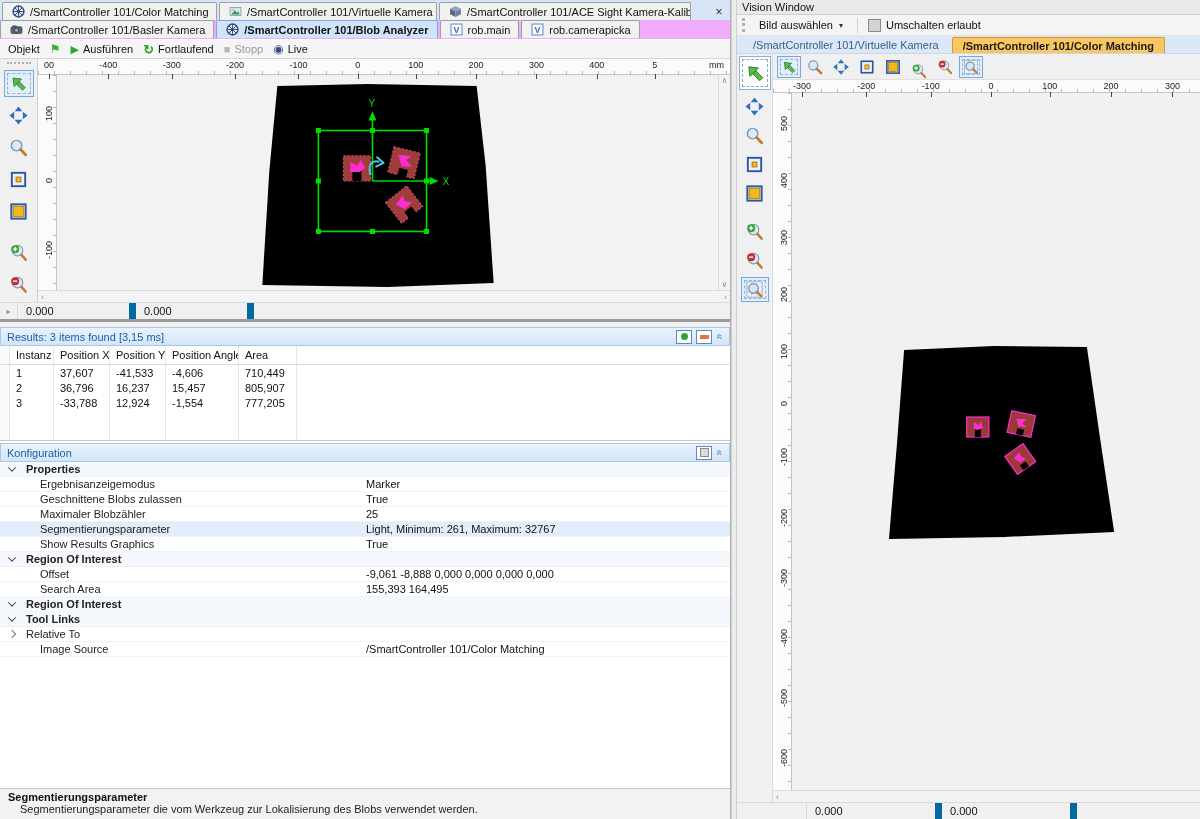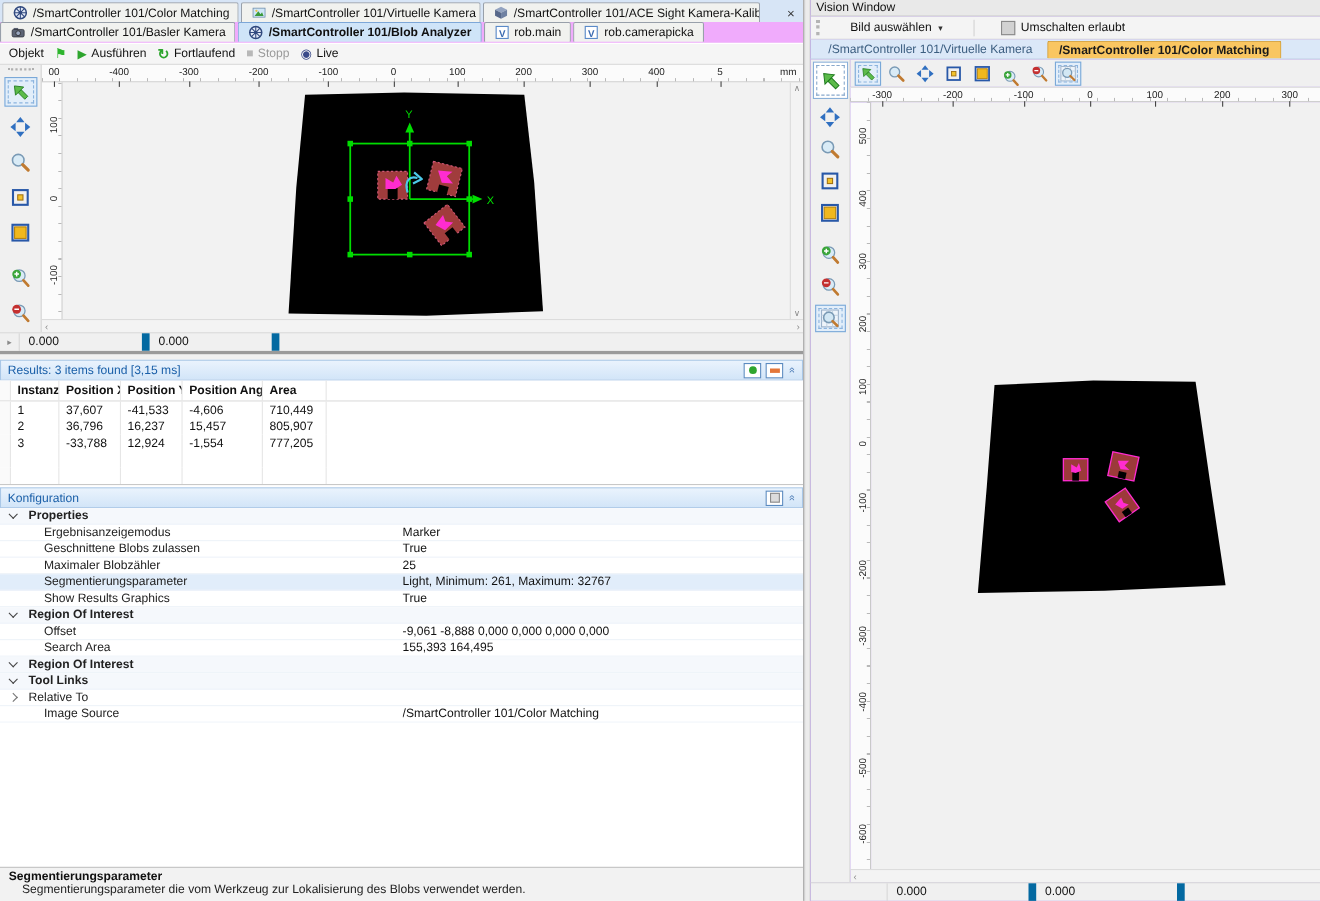--- a/index.html
+++ b/index.html
@@ -61,21 +61,21 @@
   .hbtn{width:16px;height:14px;border:1px solid #5a8ac0;background:#fff;display:flex;align-items:center;justify-content:center;margin-left:4px;}
   .dot{width:7px;height:7px;border-radius:50%;background:#2ea52e;}
   .bar{width:9px;height:4px;background:#e4773a;}
   .gridbox{width:9px;height:9px;background:#dcdcdc;border:1px solid #8a8a8a;}
   .collapse{display:inline-block;transform:rotate(90deg);color:#4a7ab5;font-size:10px;margin-left:5px;}
 
   .rtable{background:#fff;border-bottom:1px solid #c8c8c8;flex:none;}
   .trow{display:flex;height:15px;align-items:stretch;}
   .trow.thead{height:19px;}
   .tc{padding-left:6px;border-right:1px solid #e6e6e6;display:flex;align-items:center;white-space:nowrap;overflow:hidden;}
-  .thead .tc{border-bottom:1px solid #dcdcdc;font-weight:bold;}
+  .thead .tc{border-bottom:1px solid #dcdcdc;}
   .c0{width:10px;padding-left:0;background:#fafafa;}
   .c1{width:44px;}.c2{width:56px;}.c3{width:56px;}.c4{width:73px;}.c5{width:58px;}.c6{flex:1;border-right:none;}
 
   .cfgwrap{flex:1;display:flex;flex-direction:column;background:#fff;min-height:0;}
   .crow{display:flex;height:15px;align-items:center;border-bottom:1px solid #eef3f9;flex:none;justify-content:space-between;}
   .crow .chev{width:24px;display:flex;justify-content:center;align-items:center;flex:none;}
   .chev-down::before{content:"";display:inline-block;width:5px;height:5px;border-right:1.5px solid #444;border-bottom:1.5px solid #444;transform:rotate(45deg) translate(-1px,-1px);}
   .chev-right::before{content:"";display:inline-block;width:5px;height:5px;border-right:1.5px solid #777;border-bottom:1.5px solid #777;transform:rotate(-45deg);}
   .crow .clabel{width:342px;padding-left:16px;color:#222;white-space:nowrap;overflow:hidden;flex:none;}
   .crow .cvalue{flex:1;font-weight:normal;color:#111;white-space:nowrap;overflow:hidden;}
@@ -87,21 +87,21 @@
   .help{height:31px;background:#f2f2f2;border-top:1px solid #c4c4c4;padding:2px 8px;flex:none;}
   .help .htitle{font-weight:bold;}
   .help .htext{color:#222;margin-left:12px;}
 
   
   .vsplit{width:6px;background:#ececec;border-left:1px solid #cfcfcf;border-right:1px solid #cfcfcf;flex:none;}
 
   
   .right{flex:1;display:flex;flex-direction:column;background:#6d28d9;min-width:0;}
   .rtitle{height:15px;background:#e9e9e9;border-bottom:1px solid #cfcfcf;padding:1px 5px;flex:none;}
-  .rtoolbar{height:21px;background:#f4f4f4;border-bottom:1px solid #e2e2e2;display:flex;align-items:center;gap:24px;padding:0 5px;flex:none;}
+  .rtoolbar{height:21px;background:#f4f4f4;border-bottom:1px solid #e2e2e2;display:flex;align-items:center;gap:10px;padding:0 5px;flex:none;}
   .tgrip{height:14px;border-left:3px dotted #b4b4b4;}
   .ddl{display:flex;align-items:center;gap:6px;padding:1px 4px;}
   .caret{font-size:8px;color:#333;}
   .tsep{width:1px;height:15px;background:#d2d2d2;}
   .chk{width:13px;height:13px;border:1px solid #8a8a8a;background:#d2d2d2;display:inline-block;flex:none;}
   .chkrow{display:flex;align-items:center;gap:5px;}
   .rtabs{height:18px;background:#dbe8f8;display:flex;align-items:flex-end;padding-left:6px;gap:3px;border-bottom:1px solid #c8d8ea;flex:none;}
   .rtab{height:16px;display:flex;align-items:center;padding:0 10px;color:#3c5e80;white-space:nowrap;cursor:default;}
   .rtab.active{background:#f9c661;border:1px solid #cf9b35;border-bottom:none;border-radius:2px 2px 0 0;font-weight:bold;color:#1a1a1a;}
   .rzone{flex:1;display:flex;min-height:0;}

